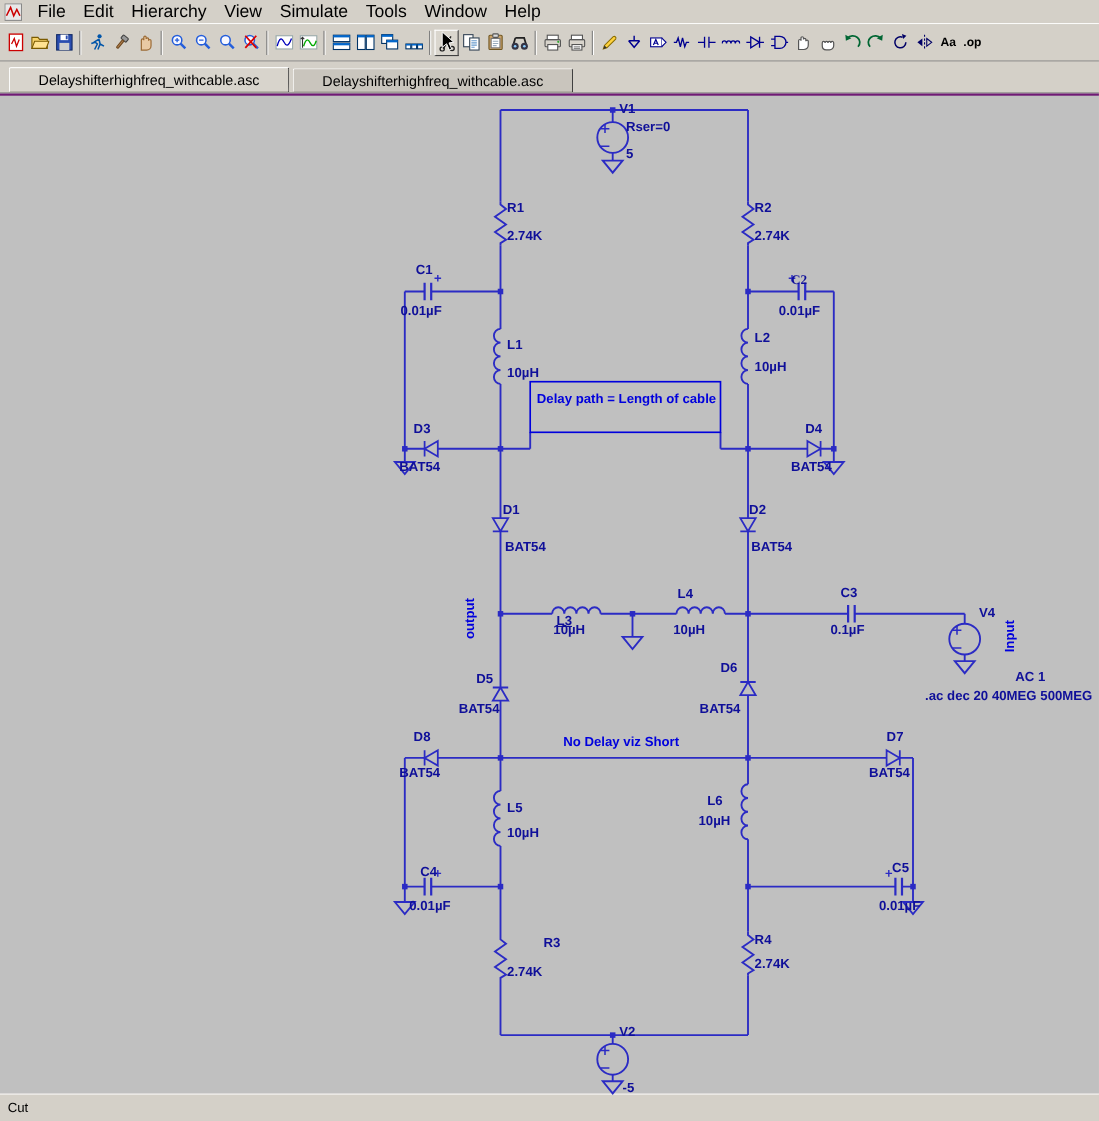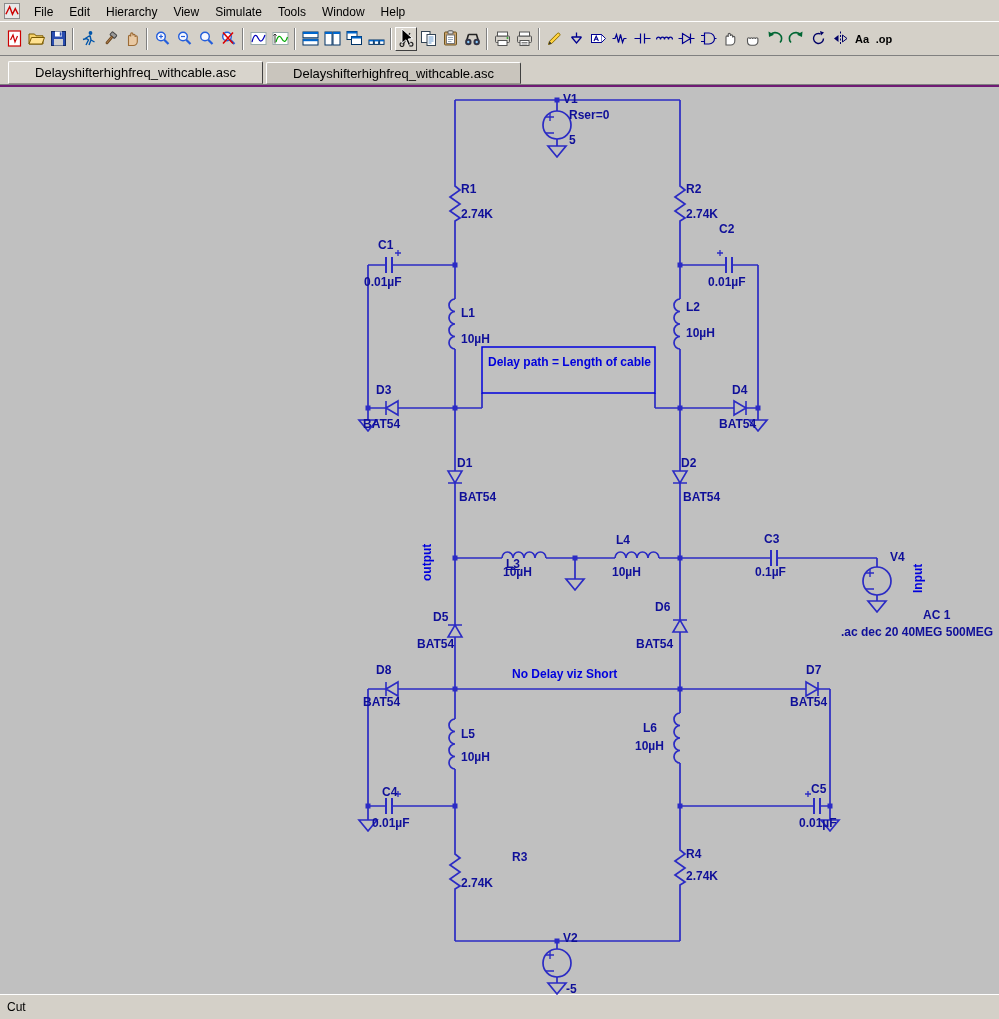--- a/index.html
+++ b/index.html
@@ -10,21 +10,21 @@
     font-family:"Liberation Sans", sans-serif;
     position:relative;
   }
   
   .menubar{
     height:22px; display:flex; align-items:center; gap:0;
     padding:0 4px; background:#d4d0c8; border-bottom:1px solid #ffffff;
   }
   .app-icon{ width:18px; height:16px; display:inline-flex; margin-right:4px; }
   .app-icon svg{ width:16px; height:16px; }
-  .menu-item{ font-size:12px; color:#000; padding:2px 8px; cursor:default; }
+  .menu-item{ font-size:16px; color:#000; padding:2px 8px; cursor:default; }
   
   .toolbar{
     height:34px; display:flex; align-items:center;
     padding:0 3px; background:#d4d0c8; border-bottom:1px solid #808080;
   }
   .tb-btn{
     width:22px; height:24px; display:inline-flex; align-items:center; justify-content:center;
     border:1px solid transparent;
   }
   .tb-btn svg{ width:17px; height:17px; }
@@ -466,21 +466,21 @@
   <div class="labels">
       <div class="sch-text" style="left: 563px; top: 6px;">V1</div>
       <div class="sch-text" style="left: 569px; top: 22px;">Rser=0</div>
       <div class="sch-text" style="left: 569px; top: 47px;">5</div>
       <div class="sch-text" style="left: 461px; top: 96px;">R1</div>
       <div class="sch-text" style="left: 461px; top: 121px;">2.74K</div>
       <div class="sch-text" style="left: 686px; top: 96px;">R2</div>
       <div class="sch-text" style="left: 686px; top: 121px;">2.74K</div>
       <div class="sch-text" style="left: 378px; top: 152px;">C1</div>
       <div class="sch-text" style="left: 364px; top: 189px;">0.01µF</div>
-      <div class="sch-text" style="left: 719px; top: 136px;">C2</div>
+      <div class="sch-text" style="left: 719px; top: 161px; font-family: Liberation Serif, serif;">C2</div>
       <div class="sch-text" style="left: 708px; top: 189px;">0.01µF</div>
       <div class="sch-text" style="left: 461px; top: 220px;">L1</div>
       <div class="sch-text" style="left: 461px; top: 246px;">10µH</div>
       <div class="sch-text" style="left: 686px; top: 214px;">L2</div>
       <div class="sch-text" style="left: 686px; top: 240px;">10µH</div>
       <div class="sch-text ann" style="left: 488px; top: 269px;">Delay path = Length of cable</div>
       <div class="sch-text" style="left: 376px; top: 297px; text-align: center;">D3</div>
       <div class="sch-text" style="left: 363px; top: 331px;">BAT54</div>
       <div class="sch-text" style="left: 732px; top: 297px;">D4</div>
       <div class="sch-text" style="left: 719px; top: 331px;">BAT54</div>
@@ -509,21 +509,21 @@
       <div class="sch-text" style="left: 806px; top: 577px;">D7</div>
       <div class="sch-text" style="left: 790px; top: 609px;">BAT54</div>
       <div class="sch-text" style="left: 461px; top: 641px;">L5</div>
       <div class="sch-text" style="left: 461px; top: 664px;">10µH</div>
       <div class="sch-text" style="left: 643px; top: 635px;">L6</div>
       <div class="sch-text" style="left: 635px; top: 653px;">10µH</div>
       <div class="sch-text" style="left: 382px; top: 699px;">C4</div>
       <div class="sch-text" style="left: 372px; top: 730px;">0.01µF</div>
       <div class="sch-text" style="left: 811px; top: 696px;">C5</div>
       <div class="sch-text" style="left: 799px; top: 730px;">0.01µF</div>
-      <div class="sch-text" style="left: 479px; top: 764px; padding-left: 33px;">R3</div>
+      <div class="sch-text" style="left: 461px; top: 764px; padding-left: 33px;">R3</div>
       <div class="sch-text" style="left: 461px; top: 790px;">2.74K</div>
       <div class="sch-text" style="left: 686px; top: 761px;">R4</div>
       <div class="sch-text" style="left: 686px; top: 783px;">2.74K</div>
       <div class="sch-text" style="left: 563px; top: 845px;">V2</div>
       <div class="sch-text" style="left: 566px; top: 896px;">-5</div>
     </div>
 </div>
 
 <div class="statusbar">
   <span>Cut</span>

